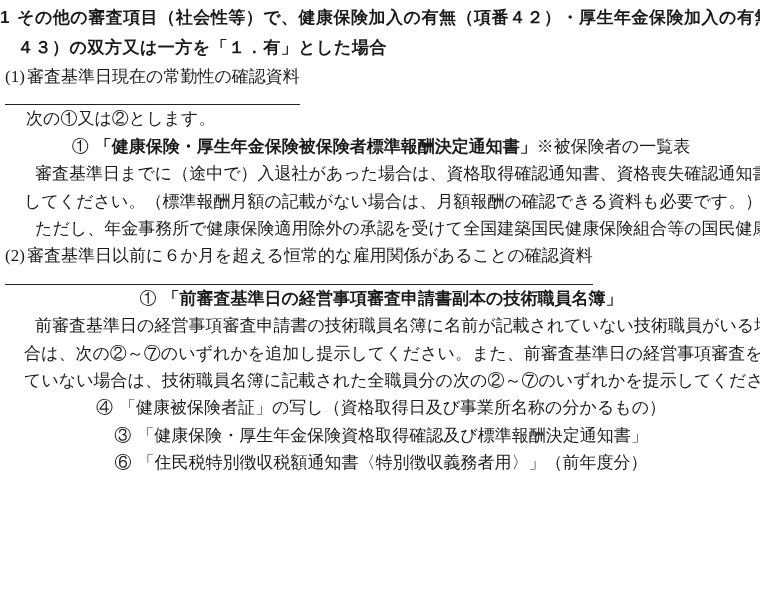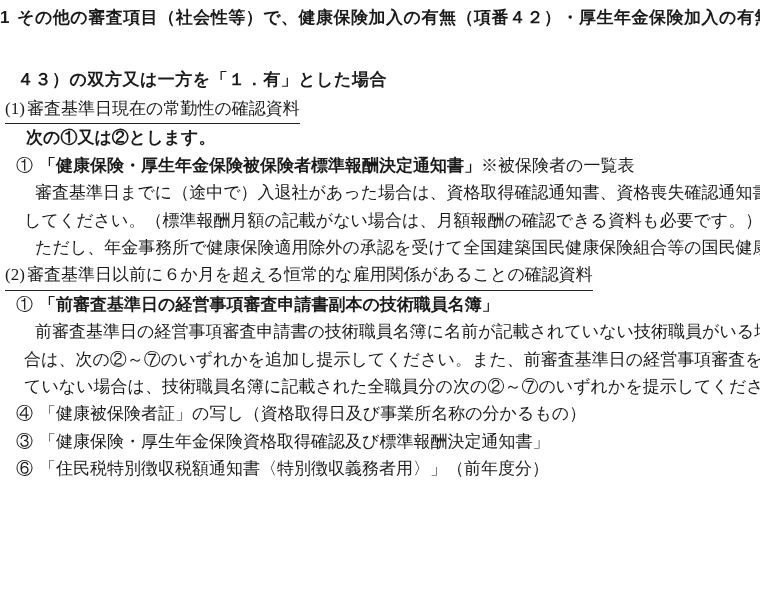--- a/index.html
+++ b/index.html
@@ -13,33 +13,33 @@
   .page{padding-top:3px;width:760px;}
   .bl{line-height:27.4px;white-space:nowrap;}
   
   .h-first,.h-cont{
     font-family:"Liberation Sans","DejaVu Sans",sans-serif;
     font-weight:bold;
     line-height:30px;
     letter-spacing:0.5px;
   }
   .h-first .mk{display:inline-block;width:17px;font-weight:bold;}
-  .h-cont{padding-left:17px;margin-top:32px;}
+  .h-cont{padding-left:17px;}
   
   .sub{padding-left:5px;}
   .sub .u{
     display:inline-block;
     border-bottom:1.2px solid #222222;
-    padding-bottom:1px;
+    padding-bottom:14px;
   }
   .sub .mk{display:inline-block;width:22px;}
   
-  .plain{padding-left:26px;font-weight:bold;}
+  .plain{padding-left:26px;}
   
-  .item{padding-left:16px;}
+  .item{padding-left:2px;text-align:center;}
   .item .mk{margin-right:6px;}
   
   .line-first{padding-left:35px;}
   .line{padding-left:24px;}
   .bold{font-weight:bold;}
 </style>
 </head>
 <body>
 
 <div class="page" id="doc">

